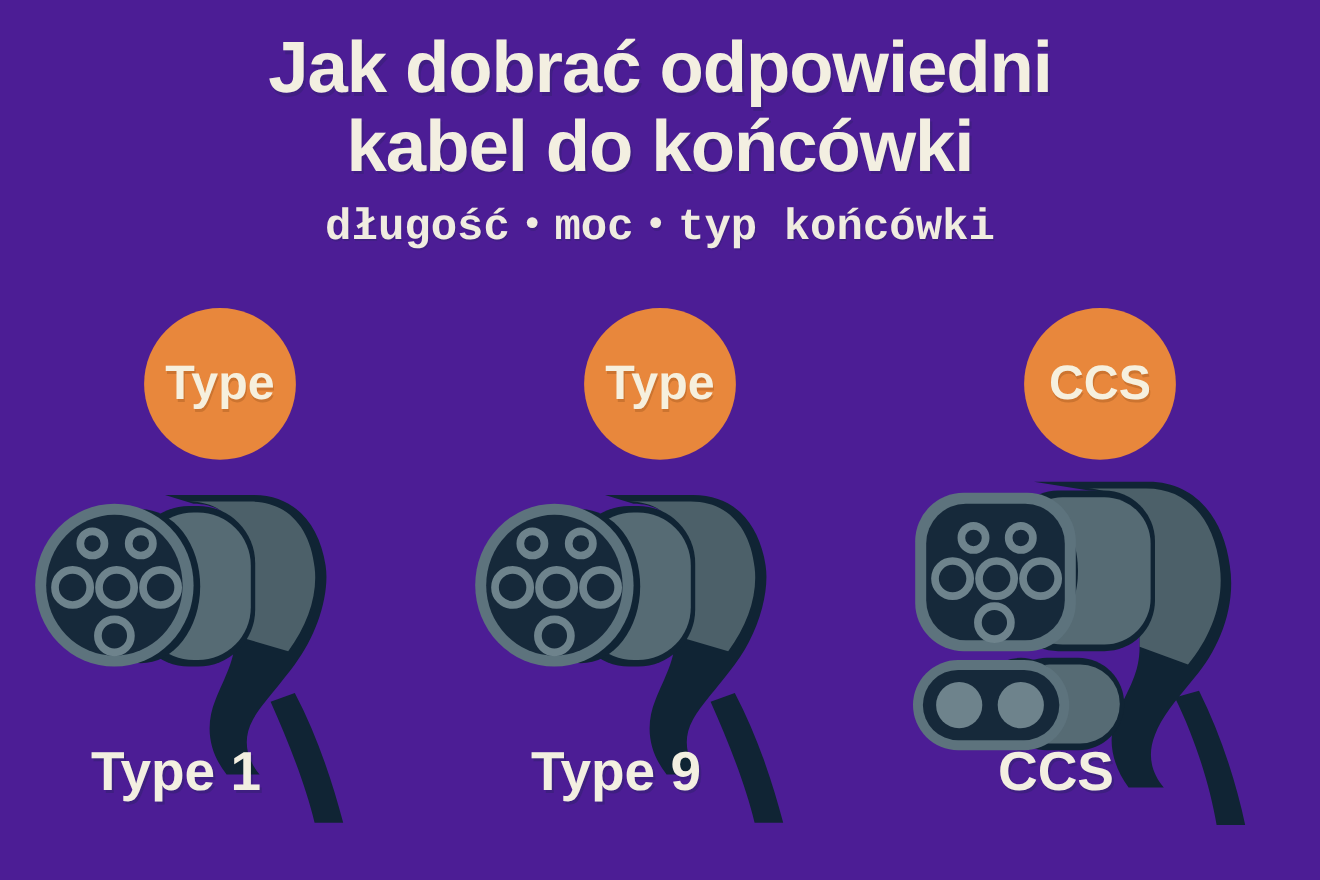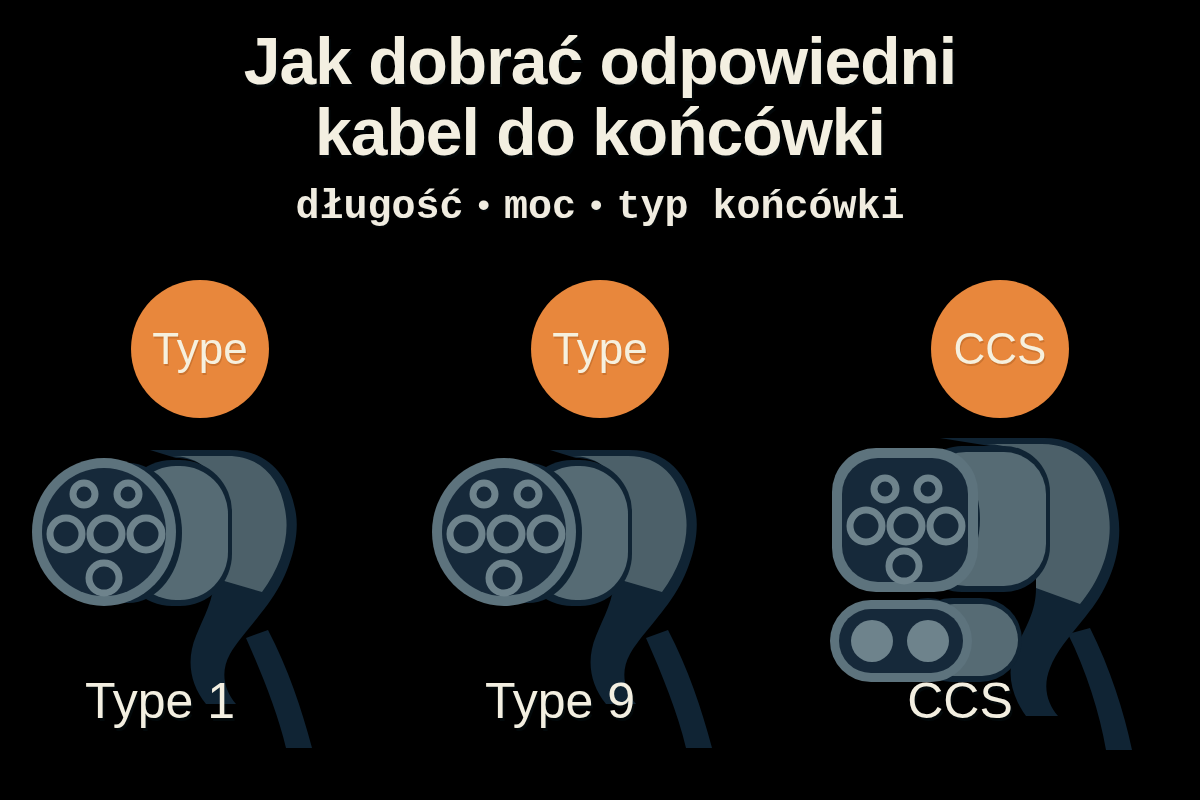--- a/index.html
+++ b/index.html
@@ -9,21 +9,21 @@
   body {
     width: 1200px;
     height: 800px;
     overflow: hidden;
     font-family: "Liberation Sans", sans-serif;
   }
   #infographic {
     position: relative;
     width: 1200px;
     height: 800px;
-    background: #000000;
+    background: #4c1d95;
     overflow: hidden;
   }
 
   
   .header {
     position: absolute;
     top: 0;
     left: 0;
     width: 1200px;
     text-align: center;
@@ -84,21 +84,21 @@
     width: 138px;
     height: 138px;
     border-radius: 50%;
     background: #e8873c;
     display: flex;
     align-items: center;
     justify-content: center;
   }
   .badge-label {
     font-family: "Liberation Sans", sans-serif;
-    font-weight: normal;
+    font-weight: bold;
     font-size: 44px;
     color: #f6f0de;
     white-space: nowrap;
     text-shadow: 1px 2px 0 rgba(120, 60, 10, 0.25);
   }
 
   
   .connector-art {
     position: absolute;
     top: 148px;
@@ -114,21 +114,21 @@
   }
 
   
   .type-label {
     position: absolute;
     top: 392px;
     left: 0;
     width: 400px;
     text-align: center;
     font-family: "Liberation Sans", sans-serif;
-    font-weight: normal;
+    font-weight: bold;
     font-size: 50px;
     color: #f3efe1;
     text-shadow: 2px 3px 0 rgba(10, 40, 50, 0.2);
   }
   .col-1 .type-label { padding-right: 80px; box-sizing: border-box; }
   .col-2 .type-label { padding-right: 80px; box-sizing: border-box; }
   .col-3 .type-label { padding-right: 80px; box-sizing: border-box; }
 </style>
 </head>
 <body>

